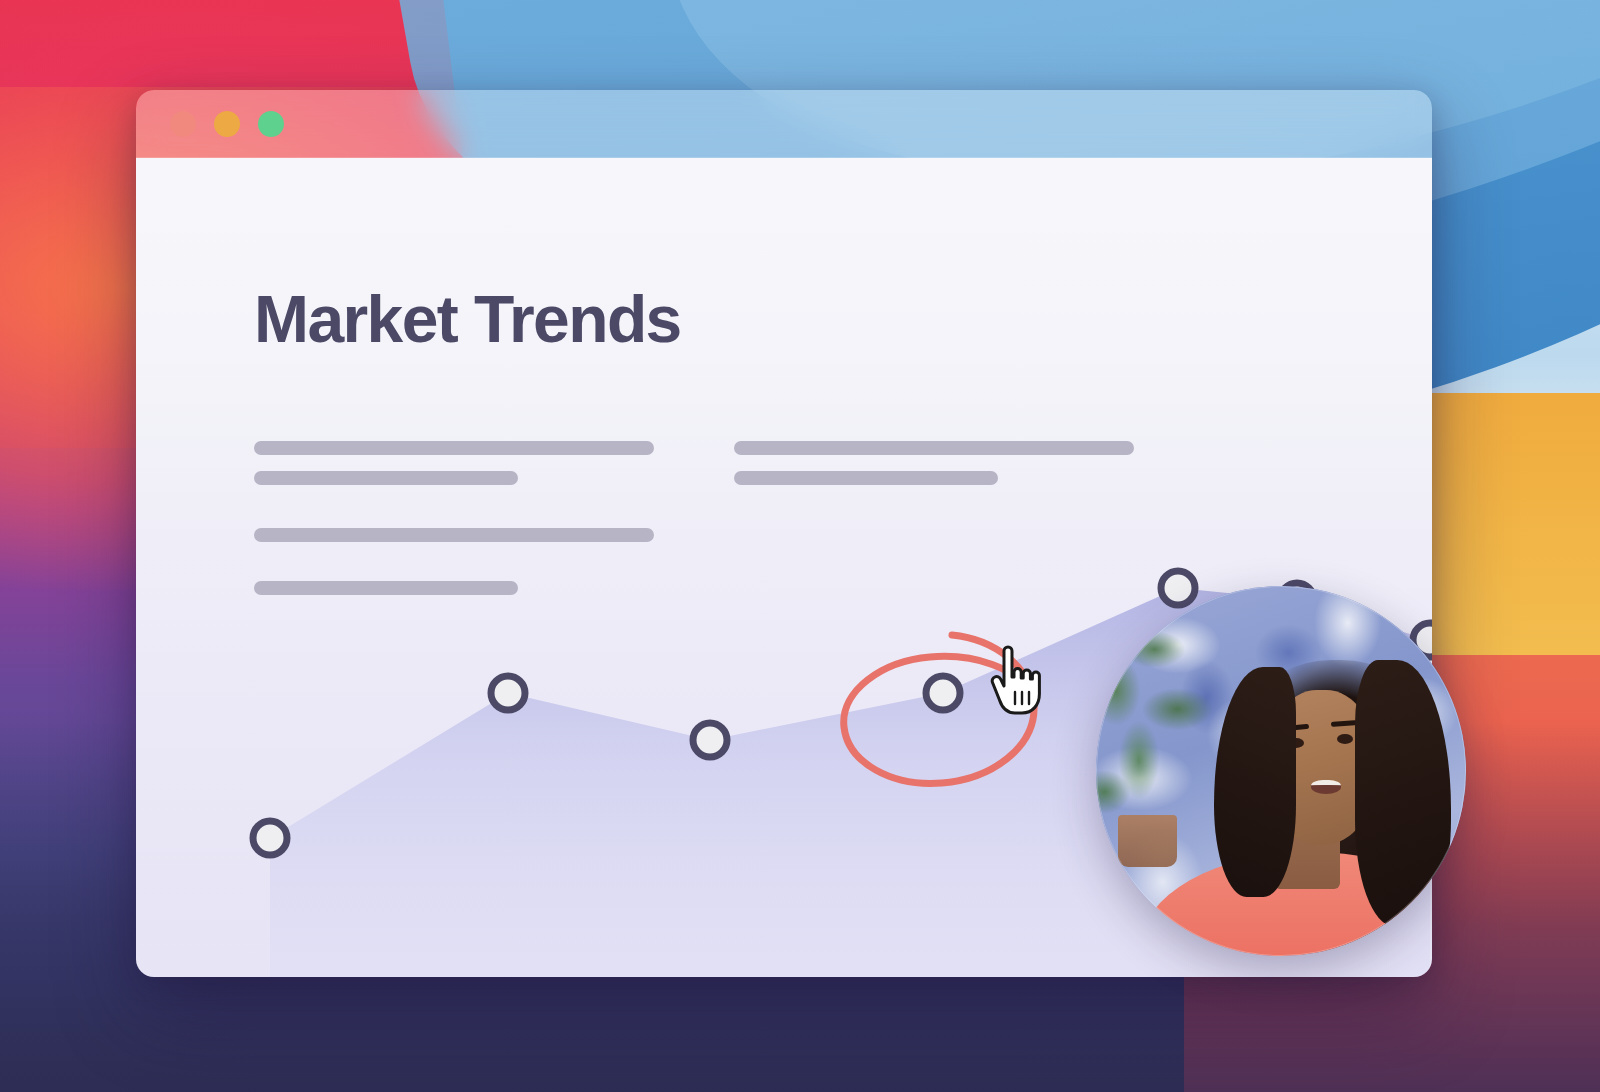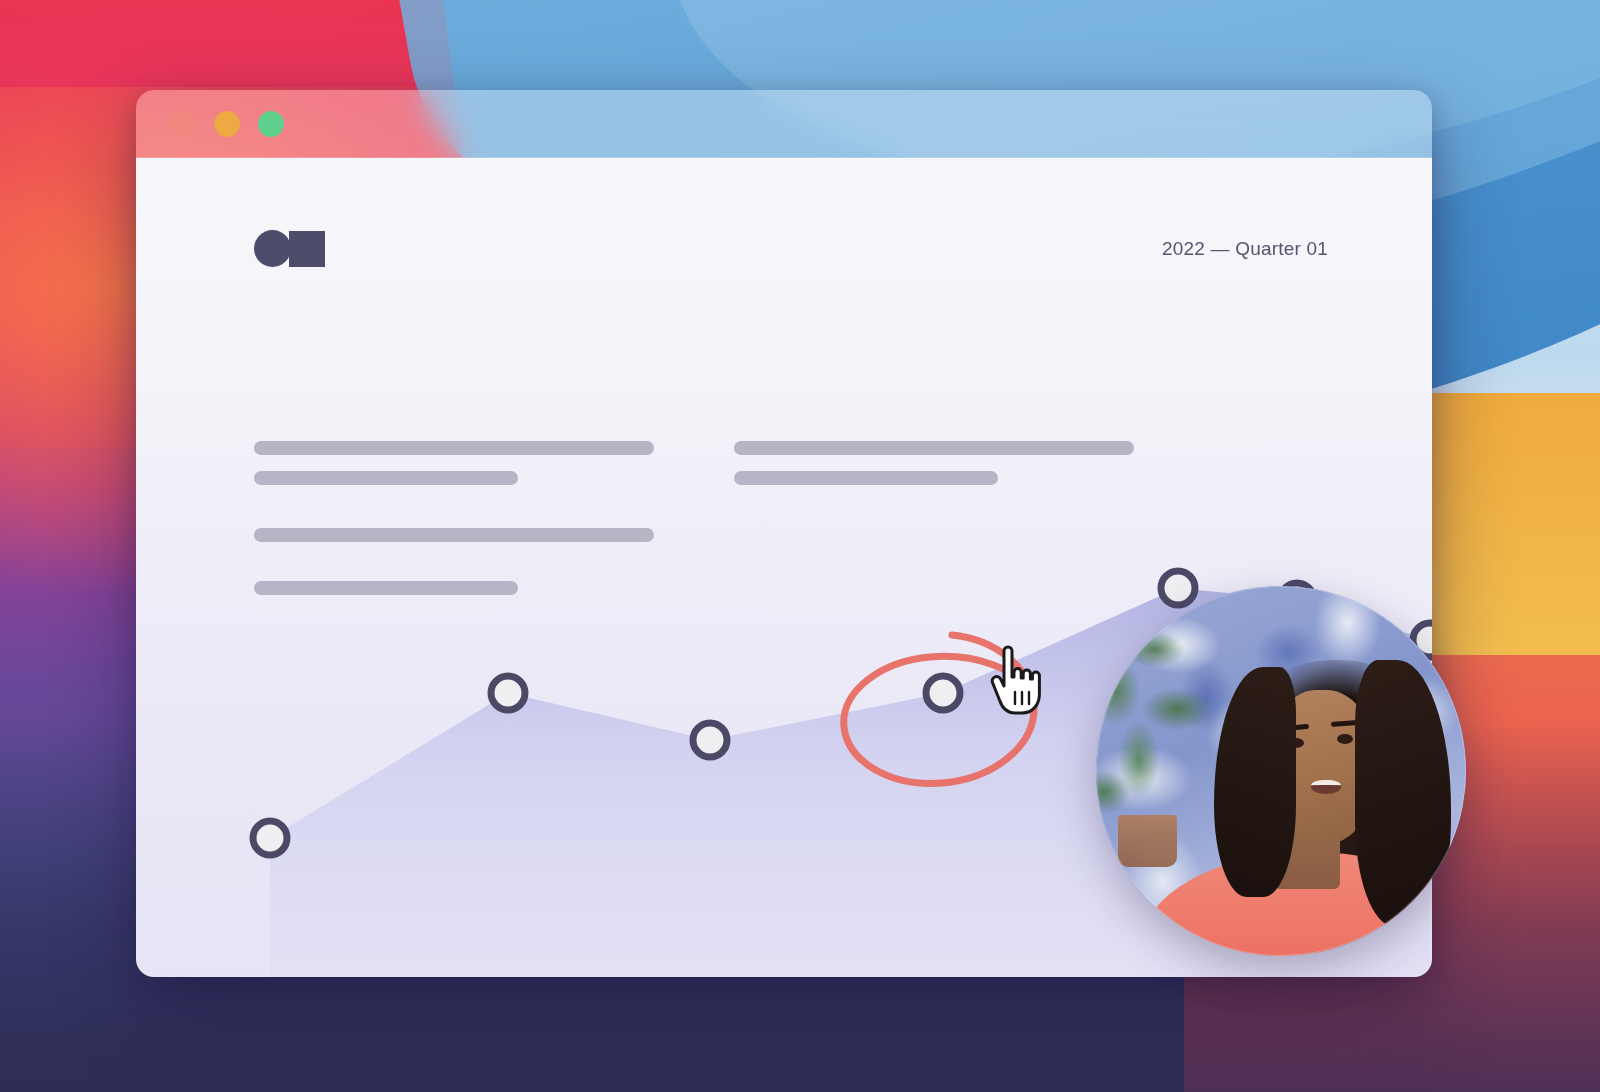--- a/index.html
+++ b/index.html
@@ -258,28 +258,22 @@
 <div id="app-window">
 
   <div class="titlebar">
     <span class="tl red"></span>
     <span class="tl yellow"></span>
     <span class="tl green"></span>
   </div>
 
   <div class="content">
 
-    <div class="head-row">
-      <div class="brand-logo">
-        <span class="logo-circle"></span>
-        <span class="logo-square"></span>
-      </div>
-      <div class="period">2022 — Quarter 01</div>
-    </div>
-
+
+    <div class="page-title">Market Trends</div>
 
     <div class="skel sk-l1"></div>
     <div class="skel sk-l2"></div>
     <div class="skel sk-l3"></div>
     <div class="skel sk-l4"></div>
     <div class="skel sk-r1"></div>
     <div class="skel sk-r2"></div>
 
     <div class="chart-wrap">
       <svg class="chart-svg" viewBox="0 0 1296 470" preserveAspectRatio="none">

